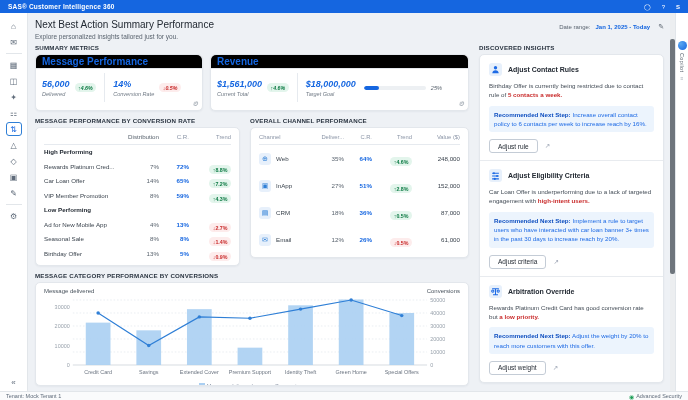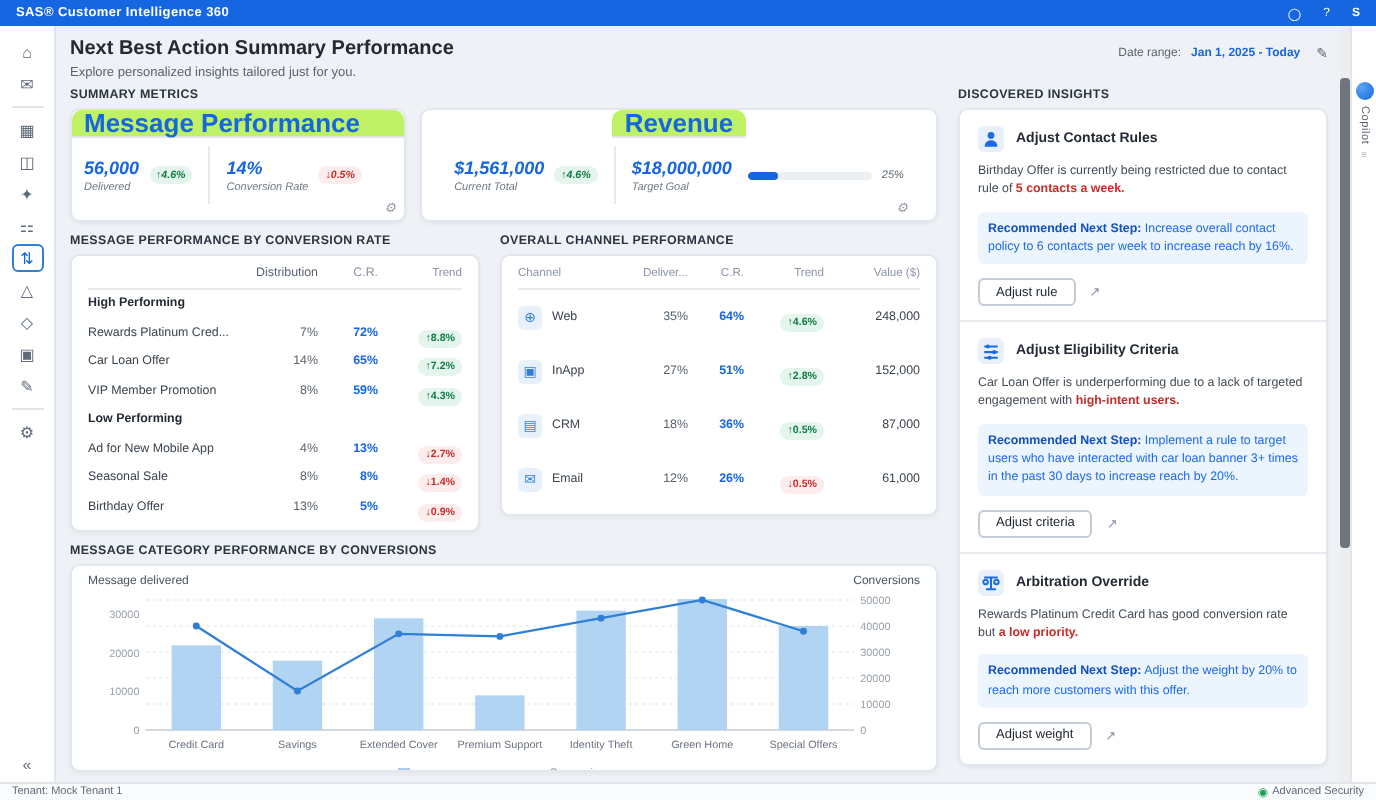--- a/index.html
+++ b/index.html
@@ -36,50 +36,50 @@
   .rightstrip { position:absolute; top:13px; bottom:9px; right:0; width:13px; background:#fff;
                 border-left:1px solid #e2e6ea; z-index:8; display:flex; flex-direction:column; align-items:center; }
   .copilot-tab { margin-top:28px; display:flex; flex-direction:column; align-items:center; cursor:pointer; }
   .copilot-ball { width:9px; height:9px; border-radius:50%; background:radial-gradient(circle at 30% 30%, #5aa7f0, #1566e0); margin-bottom:3px; }
   .copilot-txt { writing-mode:vertical-rl; font-size:5.5px; color:#59636e; letter-spacing:.3px; }
   .copilot-grip { font-size:5px; color:#aab2ba; margin-top:3px; }
 
   
   .main { position:absolute; left:29px; top:13px; right:18px; bottom:9px; padding:6px 6px 0 6px; overflow:hidden; }
   .hdr { display:flex; align-items:flex-start; margin-bottom:2px; }
-  .hdr h1 { font-size:10px; font-weight:bold; color:#232a33; }
+  .hdr h1 { font-size:10px; font-weight:normal; color:#232a33; }
   .hdr .sub { font-size:6.5px; color:#59636e; margin-top:3px; }
   .hdr .spacer { flex:1; }
   .daterange { display:flex; align-items:center; font-size:6px; color:#59636e; margin-top:4px; }
   .daterange .val { color:#1566e0; font-weight:bold; margin-left:5px; cursor:pointer; }
   .pencil { font-size:7px; color:#59636e; margin-left:8px; cursor:pointer; }
 
   .cols { display:flex; gap:10px; }
   .leftcol { width:434px; flex:none; }
   .rightcol { flex:1; min-width:0; }
 
   .sec-label { font-size:6.2px; font-weight:bold; color:#2a3440; letter-spacing:.2px; margin:6px 0 3px; }
 
   .card { background:#fff; border:1px solid #e3e7ec; border-radius:5px; box-shadow:0 1px 2px rgba(20,40,80,.05); }
 
   
   .sumrow { display:flex; gap:7px; height:57px; }
   .sumcard { position:relative; display:flex; flex-direction:column; }
-  .sumcard .chead { height:14px; display:flex; align-items:center; padding:0 6px; font-size:13px; font-weight:bold;
-                    color:#1566e0; background:#bef264; border-bottom:1px solid #e3e7ec; border-radius:5px 5px 0 0; }
+  .sumcard .chead { height:14px; display:flex; align-items:center; padding:0 6px; font-size:10px; font-weight:bold;
+                    color:#1566e0; background:#000000; border-bottom:1px solid #e3e7ec; border-radius:5px 5px 0 0; }
   .sumbody { flex:1; display:flex; align-items:center; padding:2px 6px 6px; position:relative;font-style:italic; }
   .metric .val { font-size:9px; font-weight:bold; color:#1566e0; }
   .metric .lbl { font-size:5.5px; color:#707a85; margin-top:2px; }
   .pill { font-size:5.3px; font-weight:bold; padding:1.5px 3.5px; border-radius:7px; margin-left:5px; white-space:nowrap; }
   .pill.up { color:#0c7a43; background:#e3f5ec; }
   .pill.down { color:#c92a2a; background:#fdecec; }
   .vdiv { width:1px; background:#e6eaef; align-self:stretch; margin:2px 8px; }
   .gear { position:absolute; right:4px; bottom:2px; font-size:6.5px; color:#98a1ab; cursor:pointer; }
   .mp-card { width:168px; }
-  .rev-card { flex:1;align-items:center; }
+  .rev-card { flex:1; }
   .pbarwrap { display:flex; align-items:center; margin-left:8px; }
   .pbar { width:62px; height:4px; background:#edf0f3; border-radius:2px; overflow:hidden; }
   .pbar .fill { height:100%; background:#1566e0; border-radius:2px; }
   .pbar-lbl { font-size:5.5px; color:#59636e; margin-left:5px; }
 
   
   .tabrow { display:flex; gap:10px; align-items:flex-start; }
   .conv-card { width:205px; padding:2px 8px 4px; }
   .chan-card { flex:1; padding:2px 8px 4px; }
   .trow { display:flex; align-items:center; }

